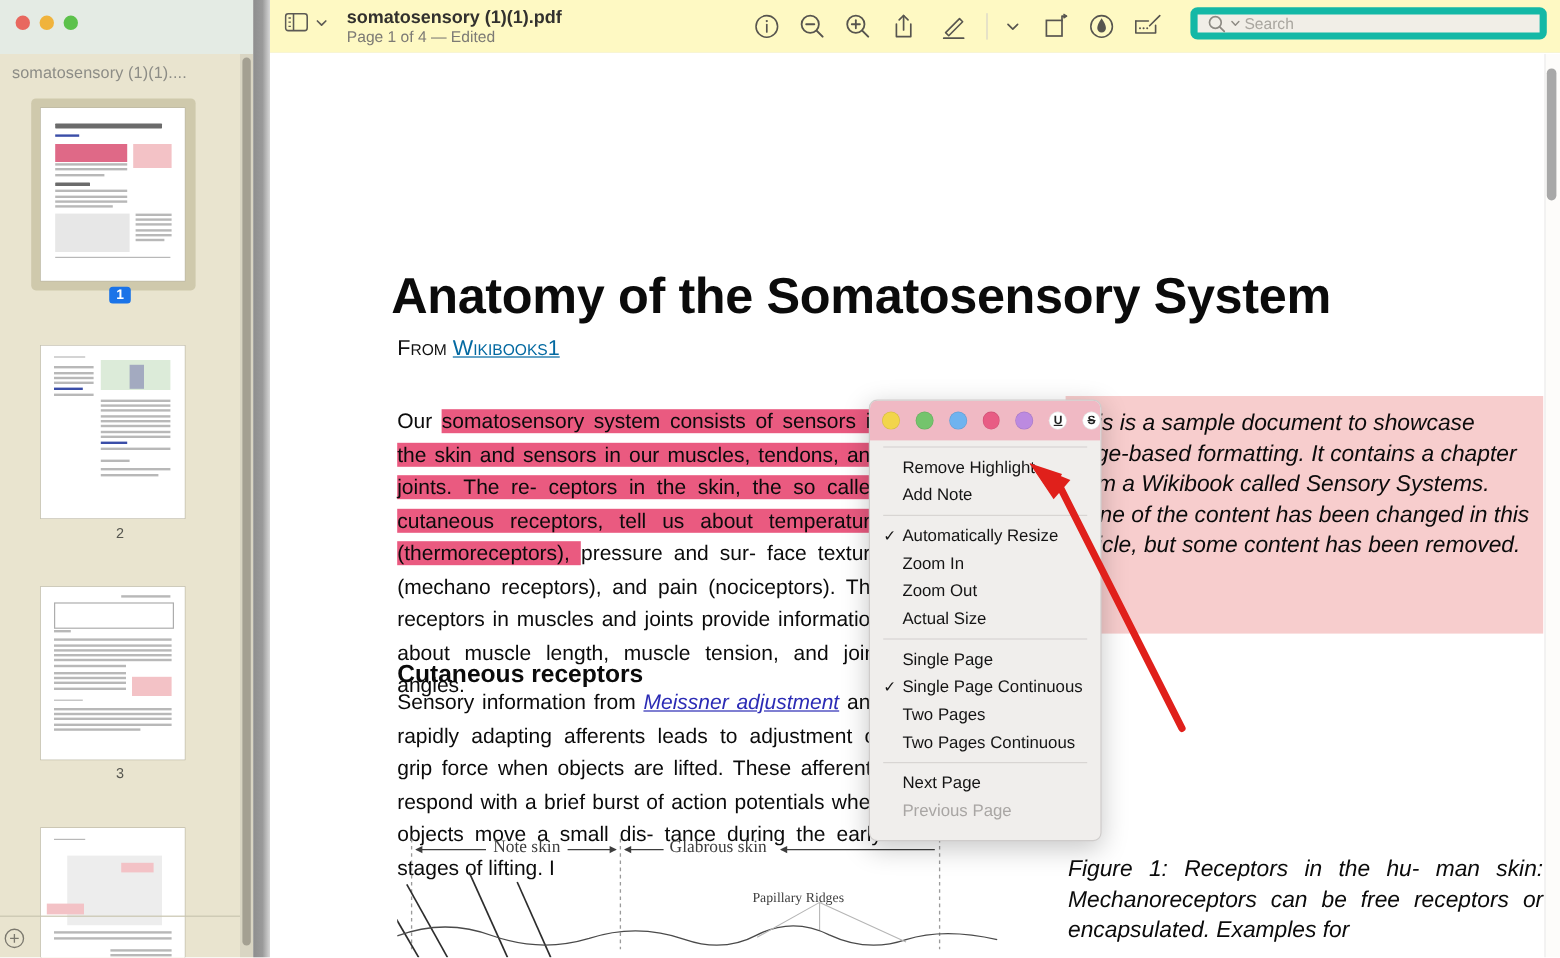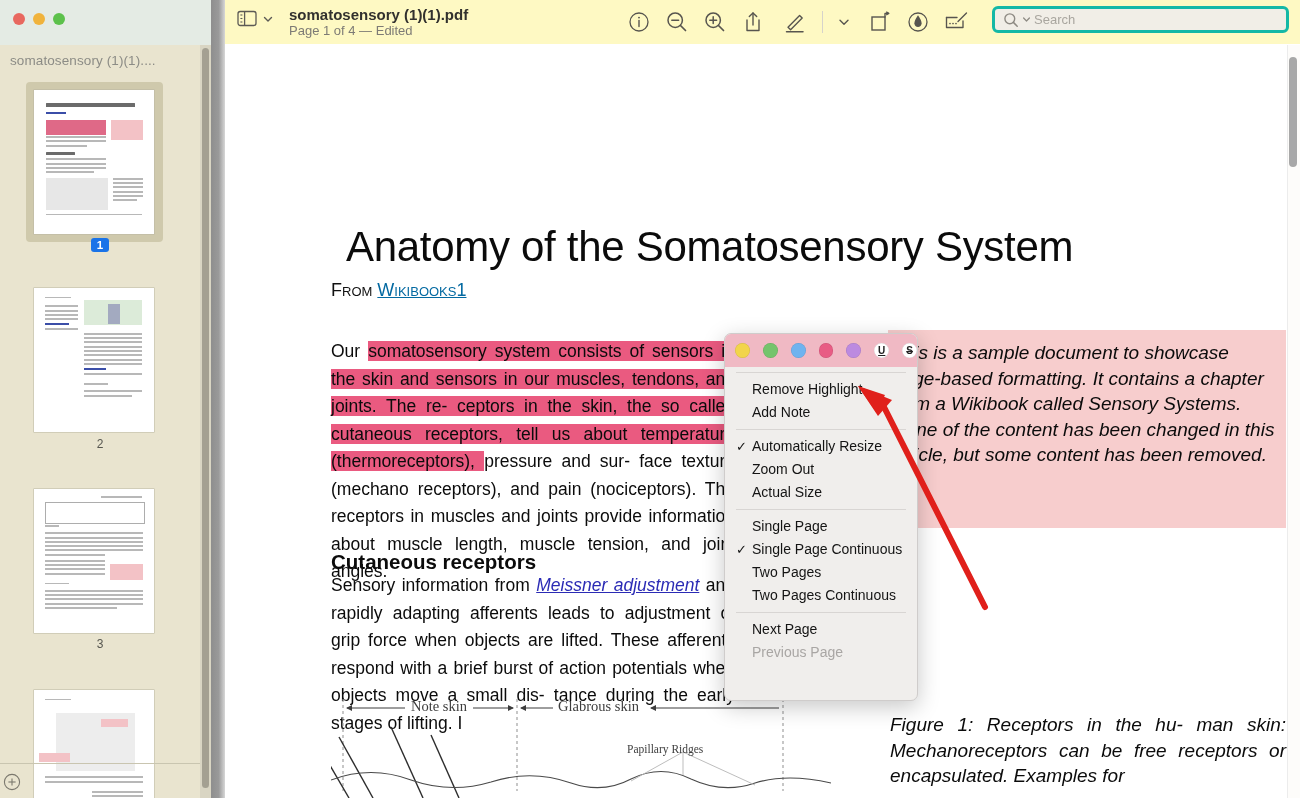--- a/index.html
+++ b/index.html
@@ -101,21 +101,21 @@
     position:absolute;left:64px;top:23px;
     font-size:13px;color:#7d7b75;white-space:nowrap;
   }
   .tb-icons{position:absolute;left:395px;top:7px;display:flex;align-items:center;gap:0px;}
   .tb-btn{
     width:38px;height:30px;display:flex;align-items:center;justify-content:center;
   }
   .tb-sep{width:1px;height:22px;background:#d6d3cb;margin:0 4px;}
   .search-box{
     position:absolute;left:767px;top:6px;width:297px;height:27px;
-    background:#f1eee7;border:3px solid #14b8a6;border-radius:6px;
+    background:#f1eee7;border:6px solid #14b8a6;border-radius:6px;
     display:flex;align-items:center;padding:0 8px;box-sizing:border-box;gap:3px;
   }
   .search-ph{font-size:13px;color:#a9a69f;}
 
   
   .docview{
     position:absolute;left:225px;top:44px;width:1075px;height:754px;
     background:#fff;overflow:hidden;
   }
   .page{
@@ -125,22 +125,22 @@
     position:absolute;left:1287px;top:45px;width:13px;height:753px;background:#fdfcfa;
     border-left:1px solid #ececec;
   }
   .main-scroll-thumb{
     position:absolute;left:1289px;top:57px;width:8px;height:110px;
     background:#a8a8a8;border-radius:5px;
   }
 
   
   .doc-h1{
-    position:absolute;left:346px;top:178px;
-    font-size:42px;font-weight:400;color:#0b0b0b;letter-spacing:-.3px;
+    position:absolute;left:326px;top:178px;
+    font-size:42px;font-weight:700;color:#0b0b0b;letter-spacing:-.3px;
     white-space:nowrap;
     margin-top:45px;
   }
   .doc-from{
     position:absolute;left:331px;top:280px;font-size:15.5px;color:#111;
   }
   .sc{font-variant:small-caps;font-size:18px;}
   .doc-link{color:#0369a1;text-decoration:underline;}
 
   .body-col{
@@ -541,20 +541,23 @@
       <span>Add Note</span>
     </div>
 
     <div class="ctx-sep"></div>
 
     <div class="ctx-item">
       <span class="ctx-check">✓</span>
       <span>Automatically Resize</span>
     </div>
     <div class="ctx-item">
+      <span>Zoom In</span>
+    </div>
+    <div class="ctx-item">
       <span>Zoom Out</span>
     </div>
     <div class="ctx-item">
       <span>Actual Size</span>
     </div>
 
     <div class="ctx-sep"></div>
 
     <div class="ctx-item">
       <span>Single Page</span>

